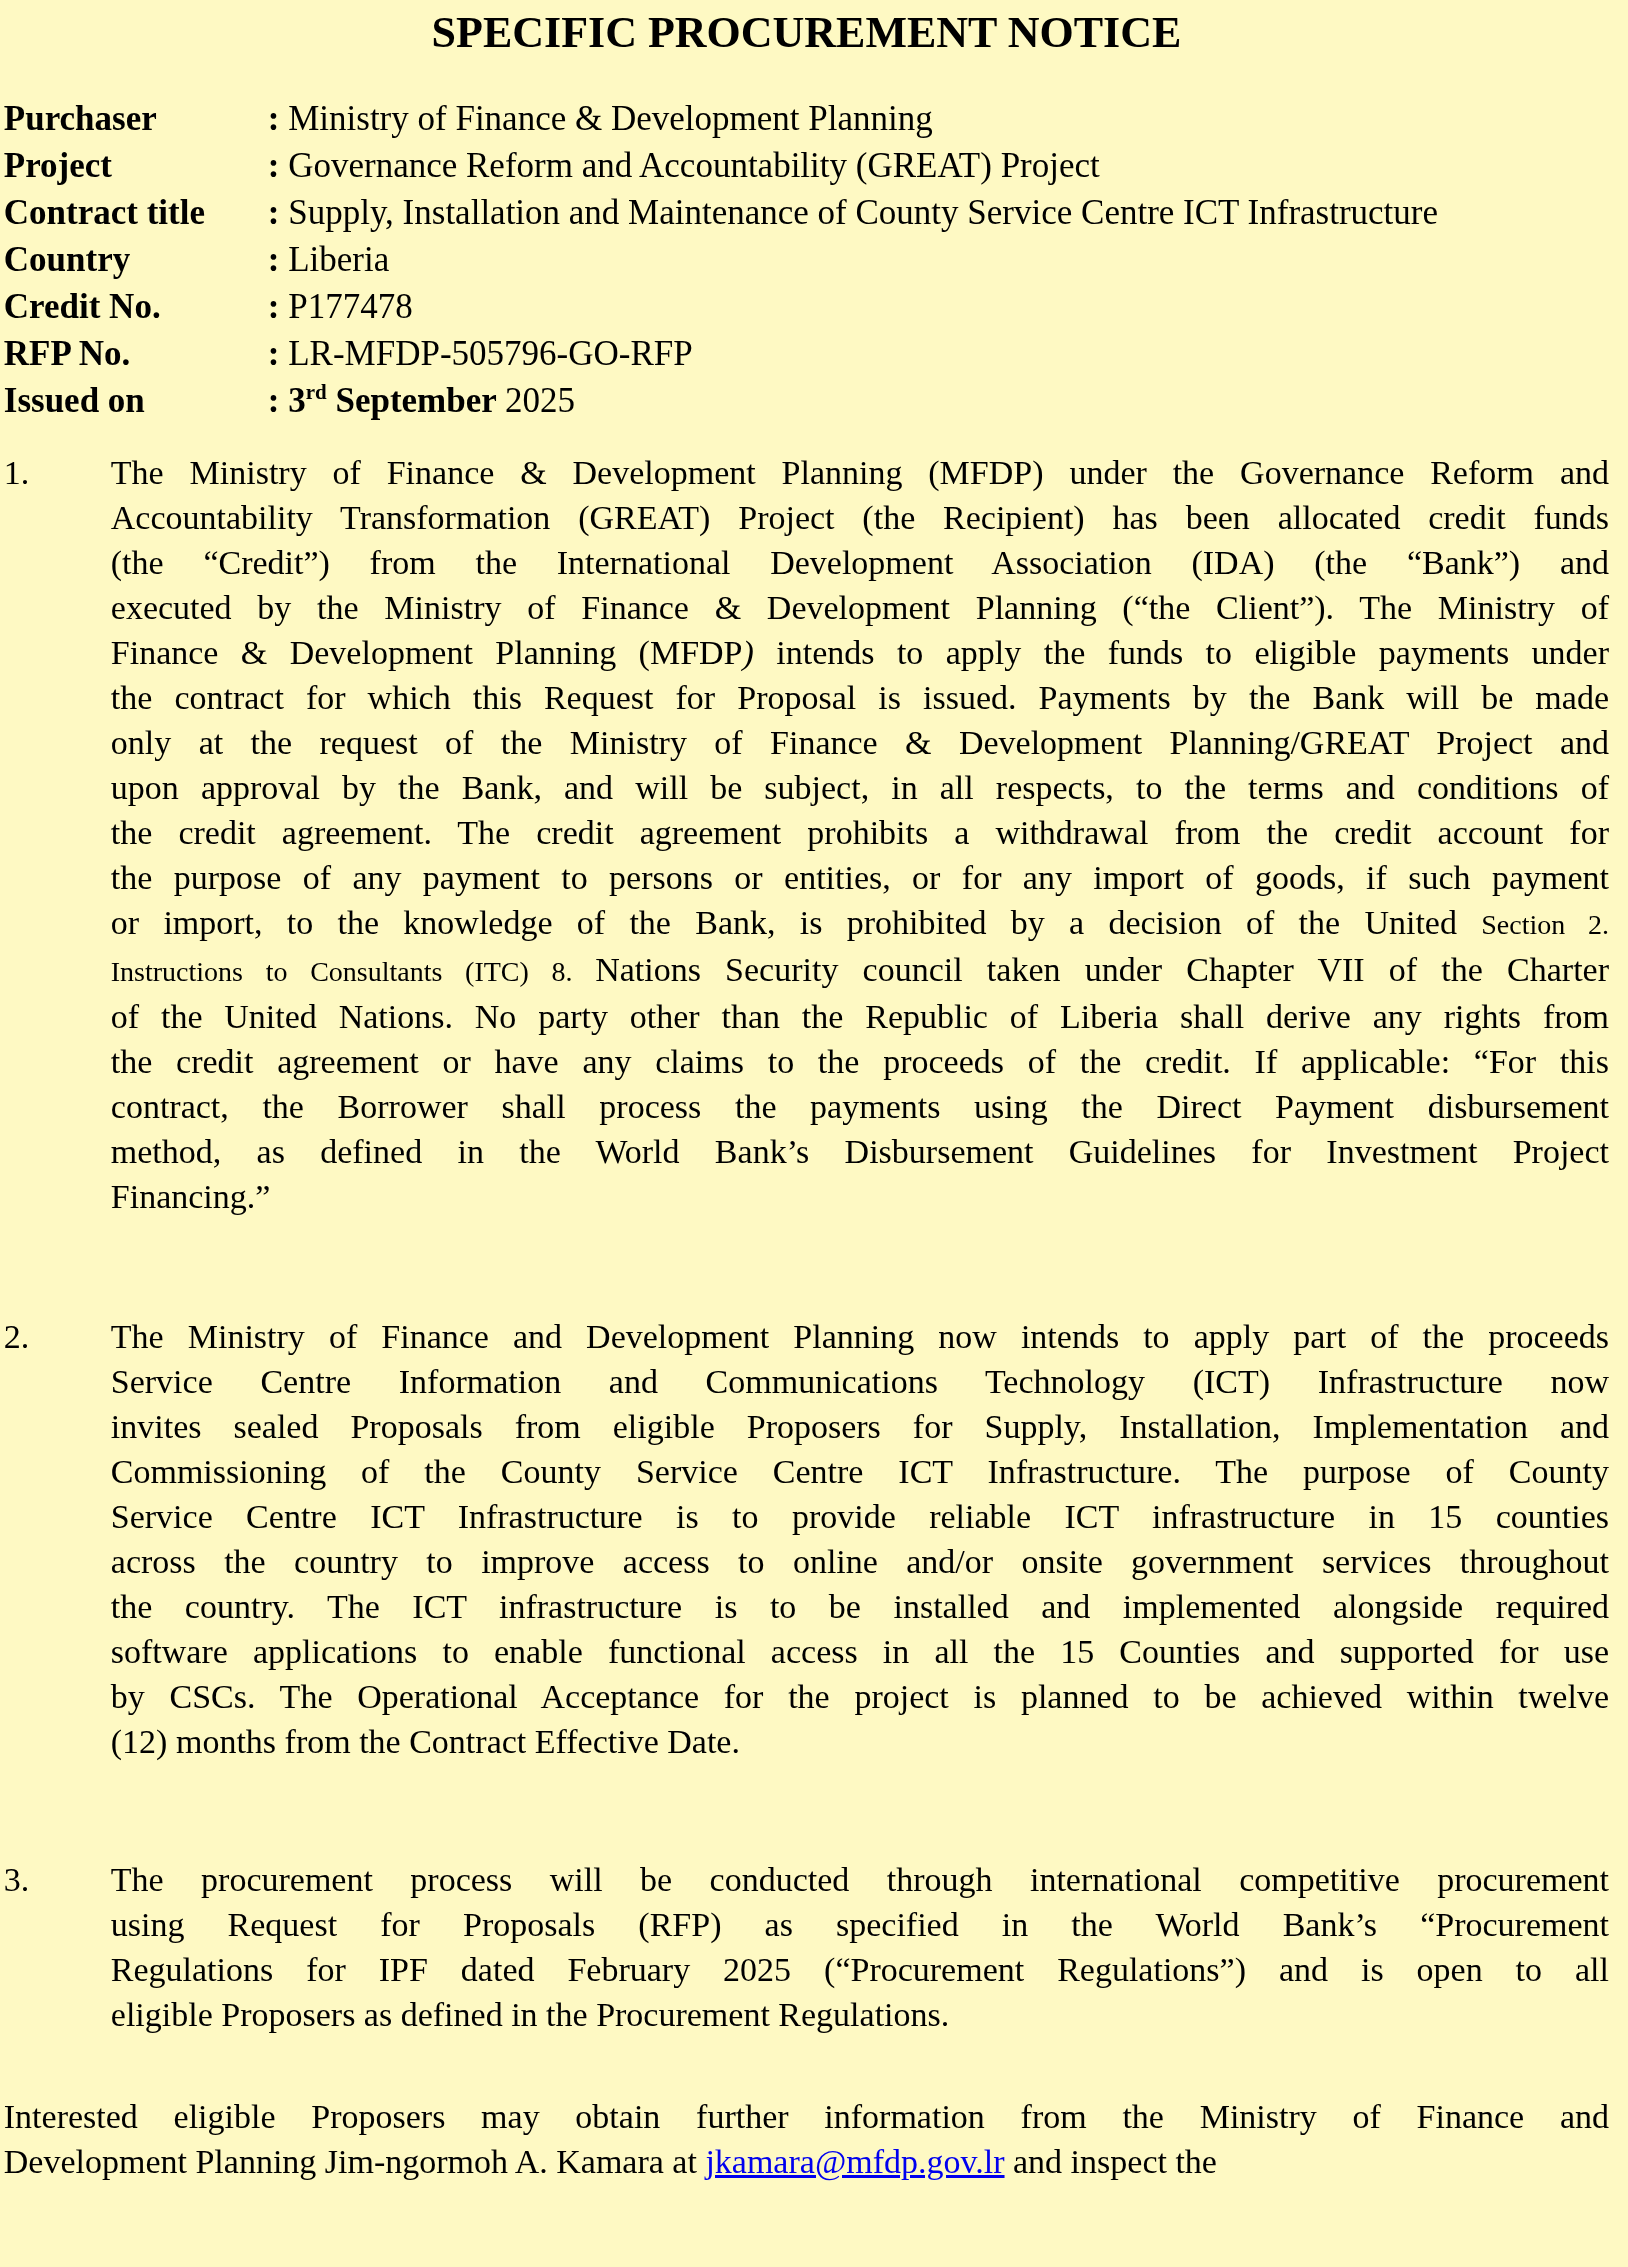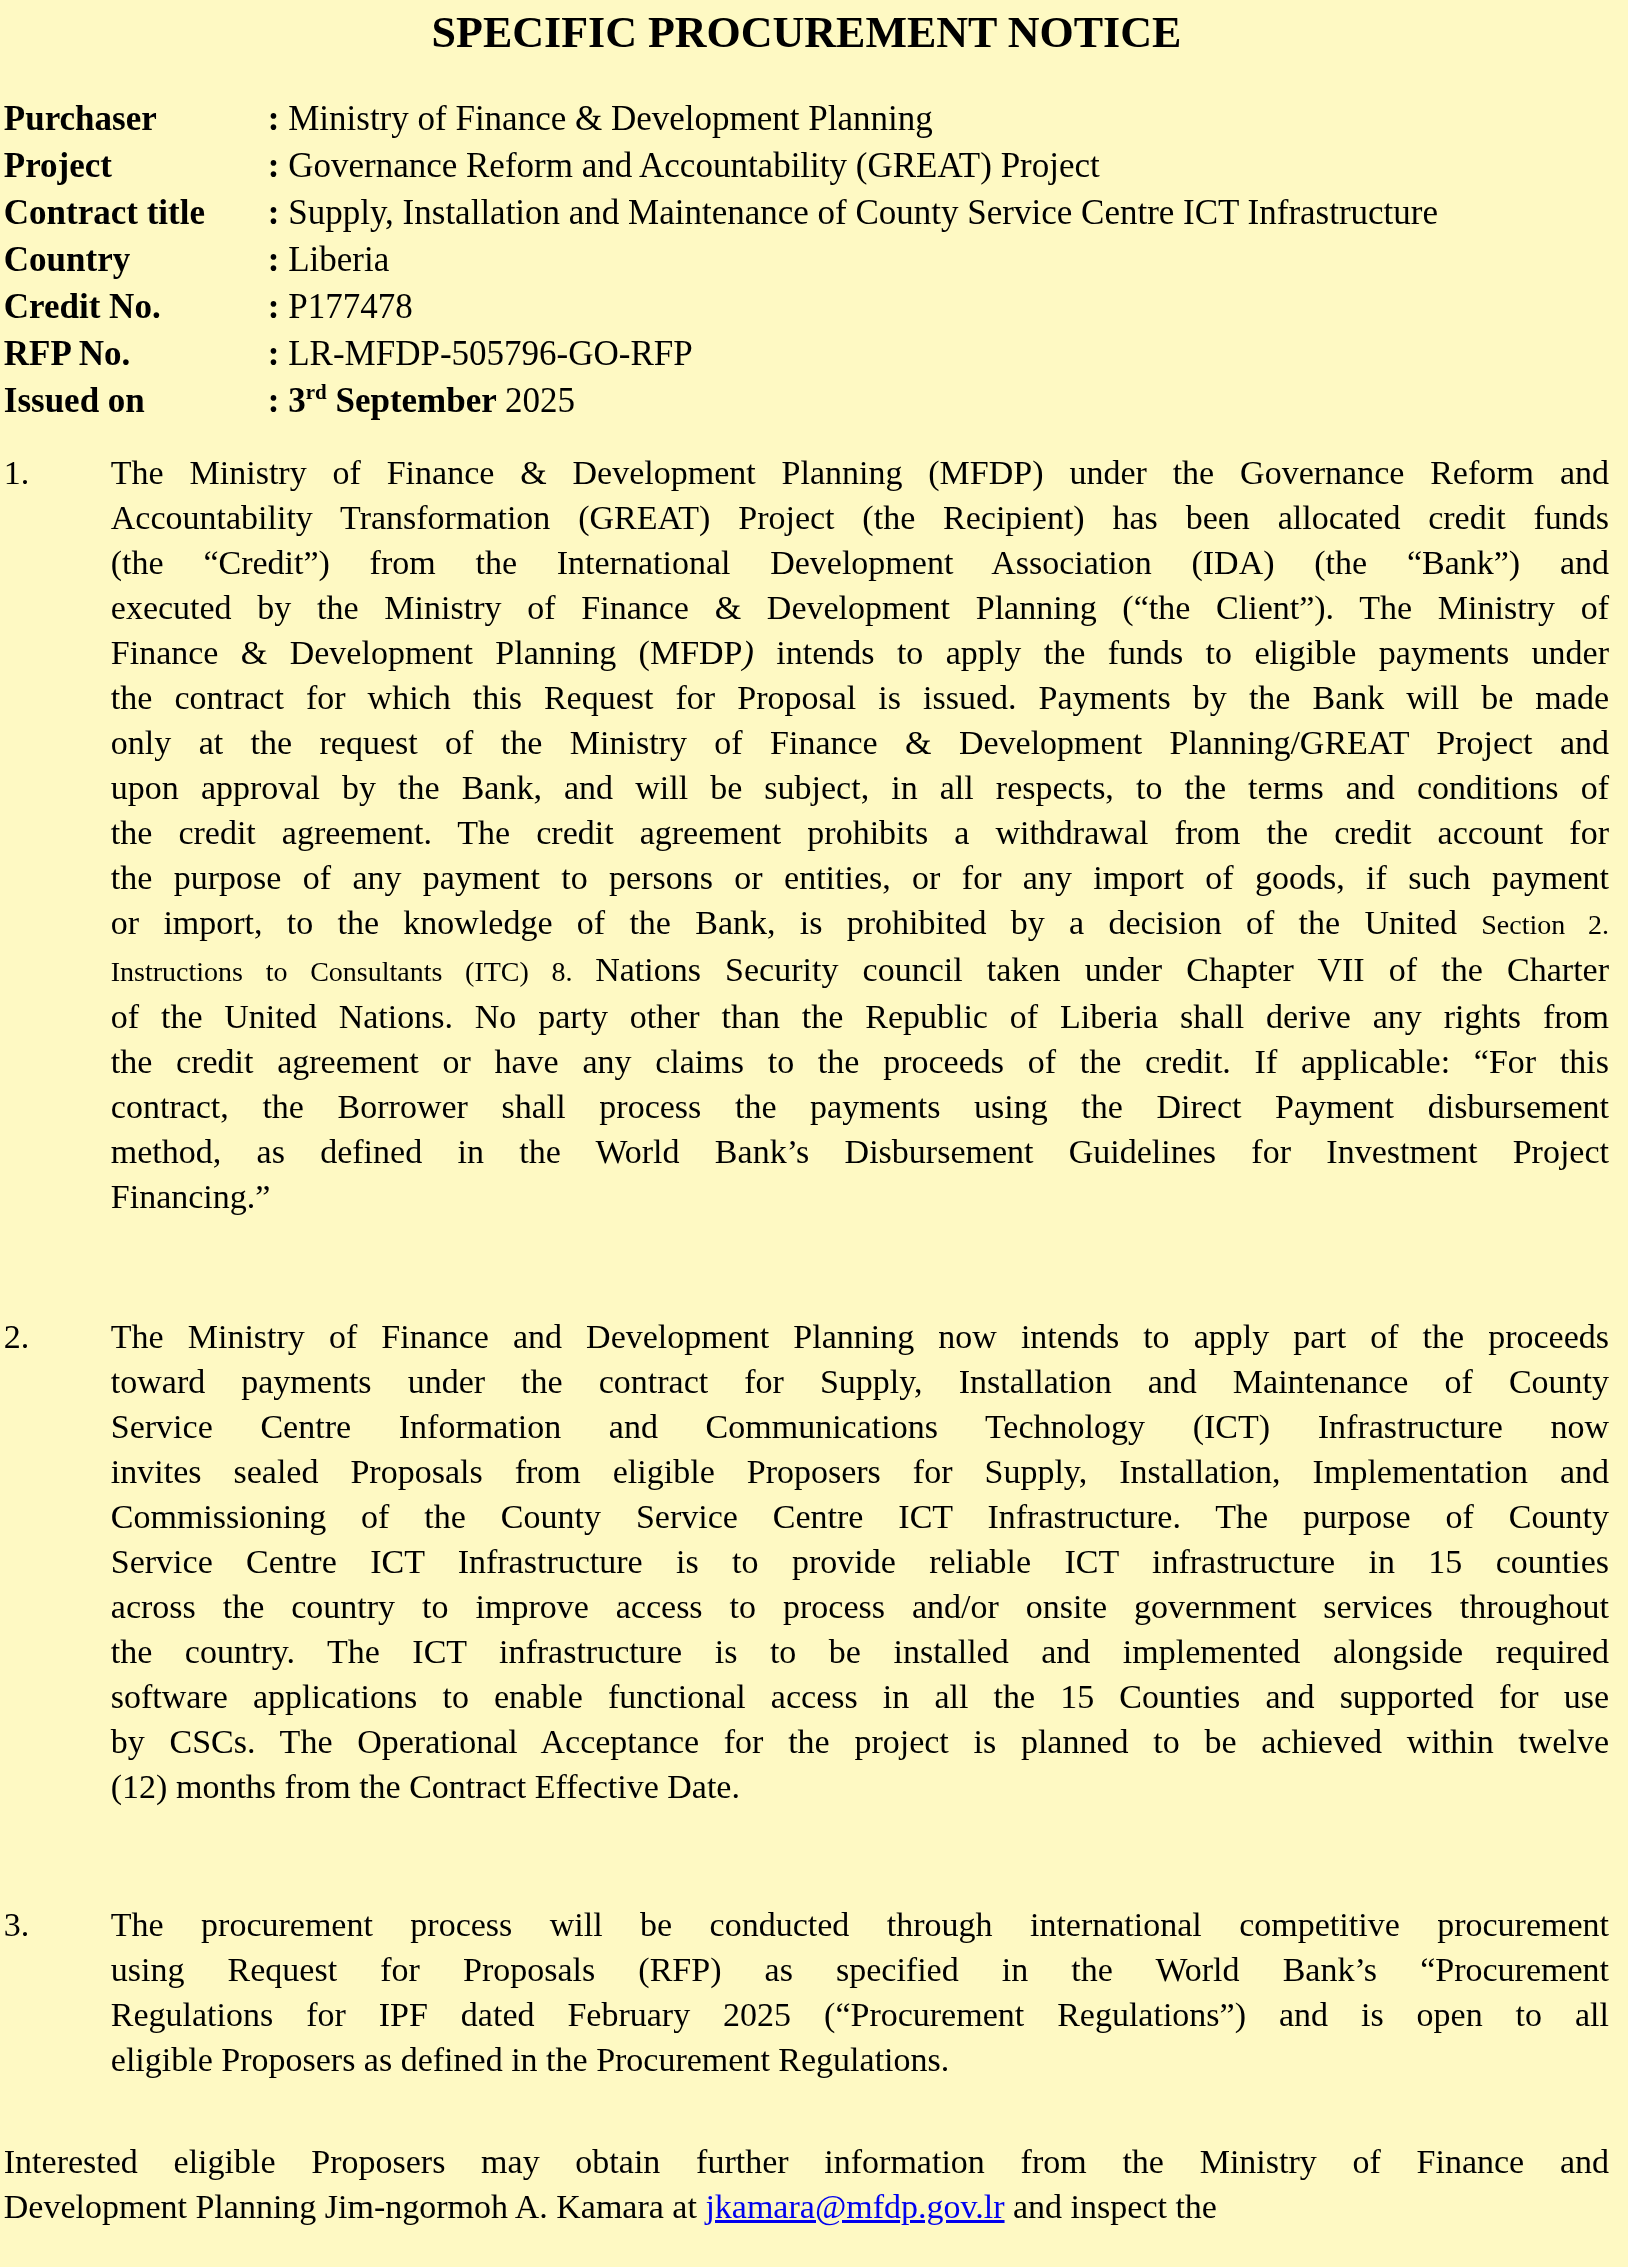--- a/index.html
+++ b/index.html
@@ -102,26 +102,25 @@
         <div class="line"><span class="sm">Instructions to Consultants (ITC) 8. </span><span>Nations Security council taken under Chapter VII of the Charter</span></div>
         <div class="line"><span>of the United Nations. No party other than the Republic of Liberia shall derive any rights from</span></div>
         <div class="line"><span>the credit agreement or have any claims to the proceeds of the credit. If applicable: “For this</span></div>
         <div class="line"><span>contract, the Borrower shall process the payments using the Direct Payment disbursement</span></div>
         <div class="line"><span>method, as defined in the World Bank’s Disbursement Guidelines for Investment Project</span></div>
         <div class="line last"><span>Financing.”</span></div>
       </div>
       <div class="para p1">
         <span class="num">2.</span>
         <div class="line"><span>The Ministry of Finance and Development Planning now intends to apply part of the proceeds</span></div>
-        <div class="line"><span>toward payments under the contract for Supply, Installation and Maintenance of County</span></div>
         <div class="line"><span>Service Centre Information and Communications Technology (ICT) Infrastructure now</span></div>
         <div class="line"><span>invites sealed Proposals from eligible Proposers for Supply, Installation, Implementation and</span></div>
         <div class="line"><span>Commissioning of the County Service Centre ICT Infrastructure. The purpose of County</span></div>
         <div class="line"><span>Service Centre ICT Infrastructure is to provide reliable ICT infrastructure in 15 counties</span></div>
-        <div class="line"><span>across the country to improve access to process and/or onsite government services throughout</span></div>
+        <div class="line"><span>across the country to improve access to online and/or onsite government services throughout</span></div>
         <div class="line"><span>the country. The ICT infrastructure is to be installed and implemented alongside required</span></div>
         <div class="line"><span>software applications to enable functional access in all the 15 Counties and supported for use</span></div>
         <div class="line"><span>by CSCs. The Operational Acceptance for the project is planned to be achieved within twelve</span></div>
         <div class="line last"><span>(12) months from the Contract Effective Date.</span></div>
       </div>
       <div class="para p2">
         <span class="num">3.</span>
         <div class="line"><span>The procurement process will be conducted through international competitive procurement</span></div>
         <div class="line"><span>using Request for Proposals (RFP) as specified in the World Bank’s “Procurement</span></div>
         <div class="line"><span>Regulations for IPF dated February 2025 (“Procurement Regulations”) and is open to all</span></div>

